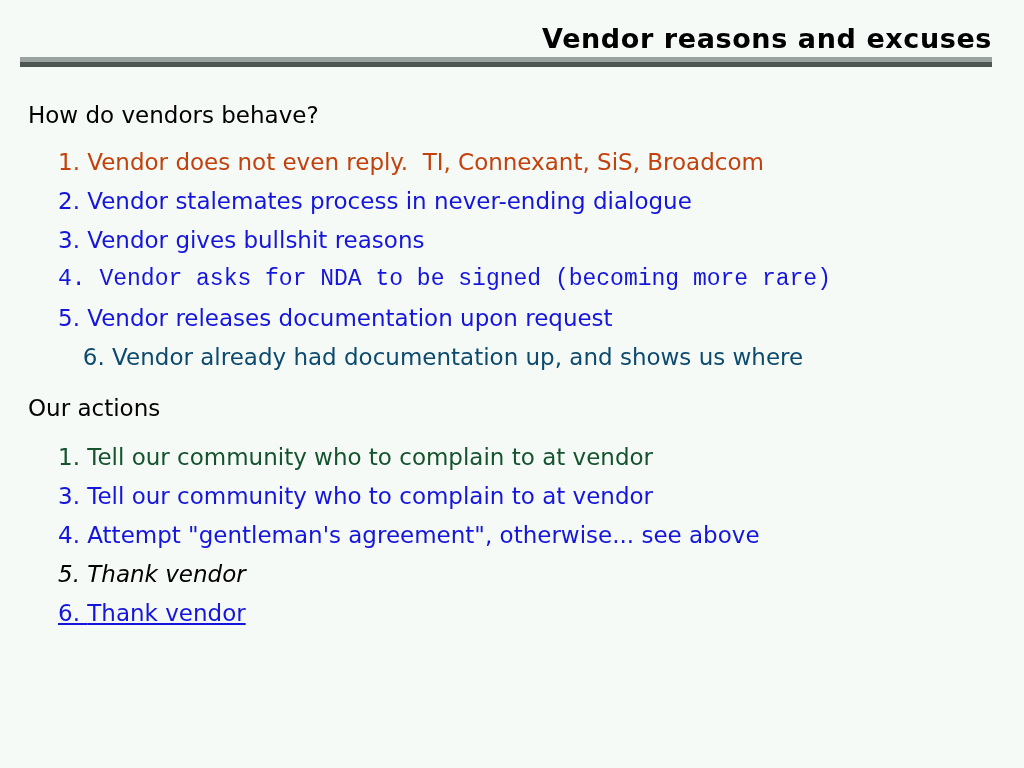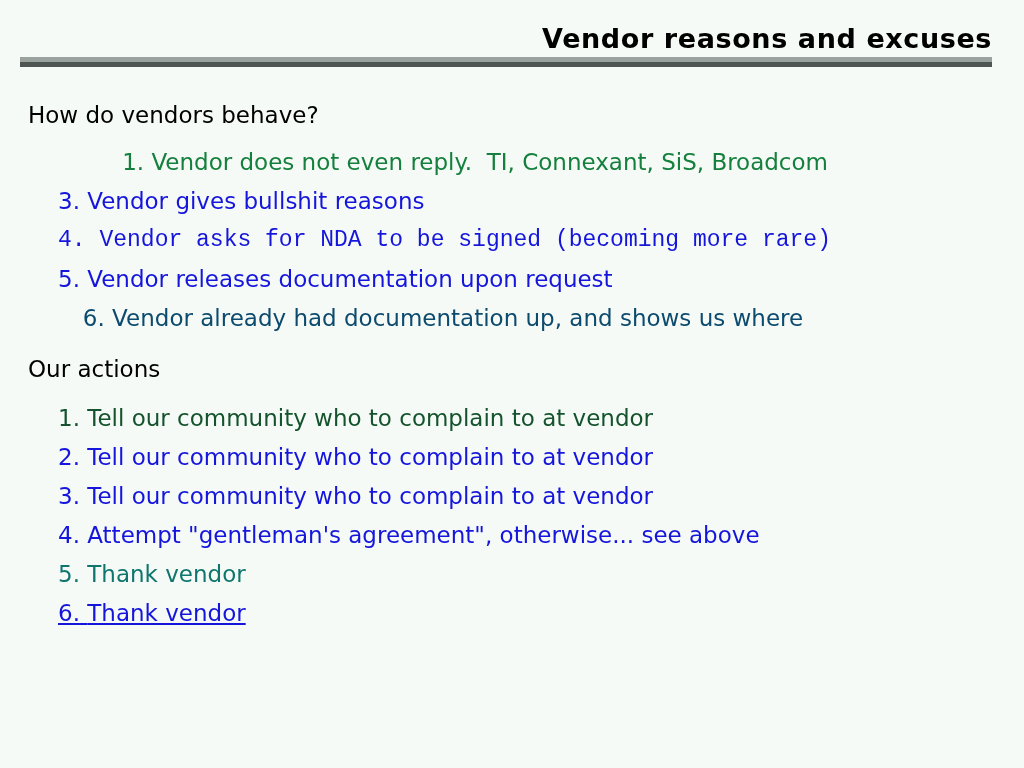--- a/index.html
+++ b/index.html
@@ -116,37 +116,37 @@
     <div class="rule-top" style="background: rgb(154, 162, 159);"></div>
     <div class="rule-bot" style="background: rgb(78, 86, 83);"></div>
   </div>
 
   <div class="body-area">
 
     <div class="section">
       <div class="section-heading" style="color: rgb(0, 0, 0);">How do vendors behave?</div>
       <div class="gap-small"></div>
       <ol class="num-list">
-        <li style="color: #15803d; text-align: right;"><span class="li-num">1.</span> <span class="li-text">Vendor does not even reply.  TI, Connexant, SiS, Broadcom</span></li>
+        <li style="color: #c2410c;"><span class="li-num">1.</span> <span class="li-text">Vendor does not even reply.  TI, Connexant, SiS, Broadcom</span></li>
+        <li style="color: rgb(21, 21, 220);"><span class="li-num">2.</span> <span class="li-text">Vendor stalemates process in never-ending dialogue</span></li>
         <li style="color: rgb(21, 21, 220);"><span class="li-num">3.</span> <span class="li-text">Vendor gives bullshit reasons</span></li>
         <li style="color: rgb(21, 21, 220); font-family: Liberation Mono, monospace;"><span class="li-num">4.</span> <span class="li-text">Vendor asks for NDA to be signed (becoming more rare)</span></li>
         <li style="color: rgb(21, 21, 220);"><span class="li-num">5.</span> <span class="li-text">Vendor releases documentation upon request</span></li>
         <li style="color: #0c4a6e; text-align: center;"><span class="li-num">6.</span> <span class="li-text">Vendor already had documentation up, and shows us where</span></li>
       </ol>
     </div>
 
     <div class="gap-head"></div>
 
     <div class="section">
       <div class="section-heading" style="color: rgb(0, 0, 0);">Our actions</div>
       <div class="gap-mid"></div>
       <ol class="num-list">
         <li style="color: #14532d;"><span class="li-num">1.</span> <span class="li-text">Tell our community who to complain to at vendor</span></li>
-        <li style="color: rgb(21, 21, 220);"><span class="li-num">2.</span> <span class="li-text">Tell our community who to complain to at vendor</span></li>
         <li style="color: rgb(21, 21, 220);"><span class="li-num">3.</span> <span class="li-text">Tell our community who to complain to at vendor</span></li>
         <li style="color: rgb(21, 21, 220);"><span class="li-num">4.</span> <span class="li-text">Attempt "gentleman's agreement", otherwise... see above</span></li>
-        <li style="color: #0f766e;"><span class="li-num">5.</span> <span class="li-text">Thank vendor</span></li>
+        <li style="color: #000000; font-style: italic;"><span class="li-num">5.</span> <span class="li-text">Thank vendor</span></li>
         <li style="color: rgb(21, 21, 220); text-decoration: underline;"><span class="li-num">6.</span> <span class="li-text">Thank vendor</span></li>
       </ol>
     </div>
 
   </div>
 </div>
 
 </body></html>

